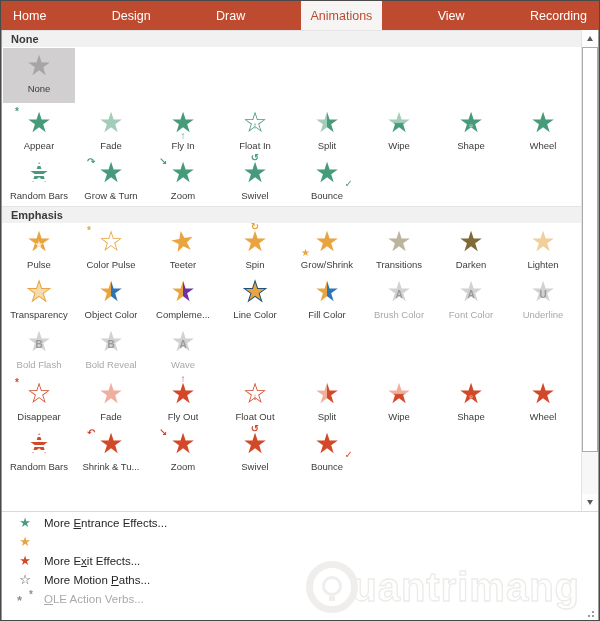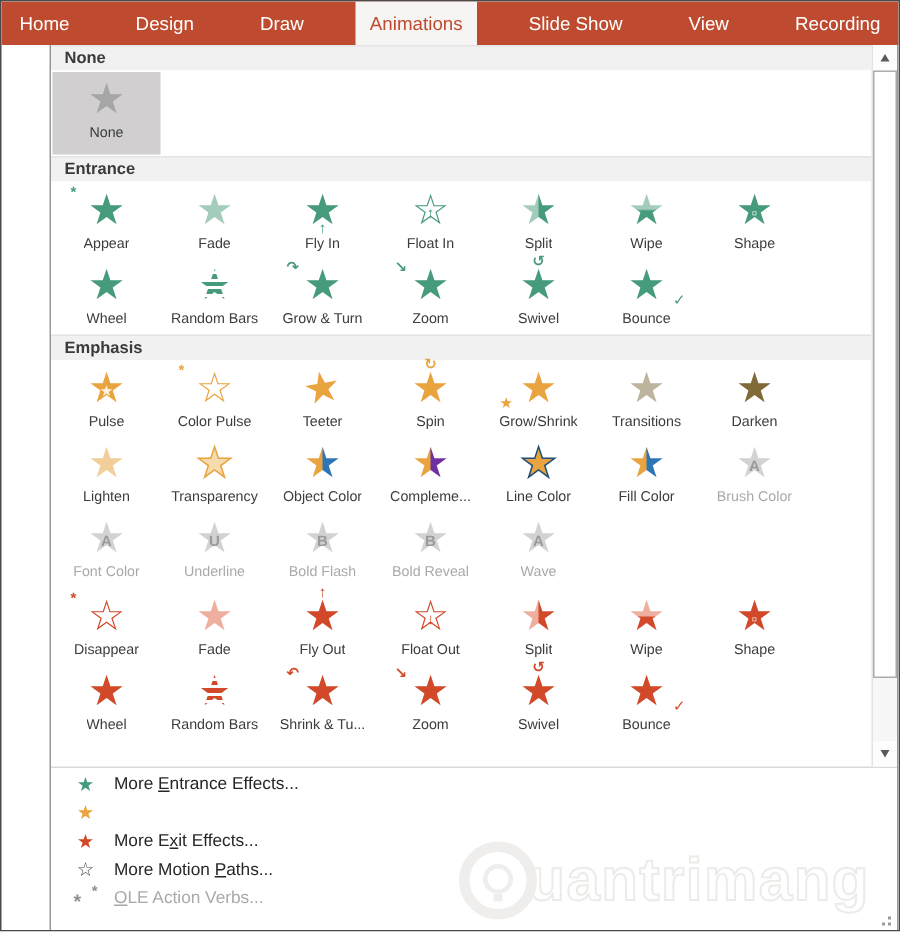--- a/index.html
+++ b/index.html
@@ -5,21 +5,21 @@
   html,body{margin:0;padding:0;background:#fff;}
   *{box-sizing:border-box;font-family:"Liberation Sans","DejaVu Sans",sans-serif;}
   .app{position:relative;width:600px;height:621px;border:1px solid #4a4a4a;background:#fff;overflow:hidden;}
 
   
   .ribbon{height:29px;background:#BE4B2F;display:flex;align-items:stretch;justify-content:space-between;padding:0 2px;}
   .tab{display:flex;align-items:center;padding:0 10px;color:#fff;font-size:12.5px;cursor:pointer;white-space:nowrap;}
   .tab.active{background:#F6F5F4;color:#BE4B2F;}
 
   
-  .panel{position:relative;height:592px;background:#fff;border:1px solid #999;border-top:none;display:flex;flex-direction:column;margin-left:32px;}
+  .panel{position:relative;height:592px;background:#fff;border:1px solid #999;border-top:none;display:flex;flex-direction:column;}
   .scrollarea{position:relative;height:481px;display:flex;}
   .content{flex:1;overflow:hidden;}
 
   .sec-header{height:17px;display:flex;align-items:center;background:#F1F1F1;border-top:1px solid #E4E4E4;
     padding-left:9px;font-size:11px;font-weight:bold;color:#3A3A3A;}
   .items{display:flex;flex-wrap:wrap;padding:1px 0 1px 1px;background:#fff;}
 
   .gal-item{width:72px;height:50px;display:flex;flex-direction:column;align-items:center;padding-top:1px;cursor:pointer;}
   .gal-item.tall{height:55px;}
   .gal-item.selected{background:#D1CFD0;}
@@ -80,41 +80,37 @@
       <div class="tab">
         <span>Design</span>
       </div>
       <div class="tab">
         <span>Draw</span>
       </div>
       <div class="tab active">
         <span>Animations</span>
       </div>
       <div class="tab">
-        <span>Slide Show</span>
-      </div>
-      <div class="tab">
         <span>View</span>
       </div>
       <div class="tab">
         <span>Recording</span>
       </div>
     </div>
 
   <div class="panel">
     <div class="scrollarea">
       <div class="content" id="gallery">
           <div class="sec-header">None</div>
           <div class="items">
             <div class="gal-item selected tall">
               <span class="star"><span class="g" style="color: rgb(166, 166, 166);">★</span></span>
               <span class="gal-label">None</span>
             </div>
           </div>
-          <div class="sec-header">Entrance</div>
           <div class="items">
             <div class="gal-item">
               <span class="star"><span class="g" style="color: rgb(70, 155, 123);">★</span><span class="ov tl" style="color: rgb(70, 155, 123);">*</span></span>
               <span class="gal-label">Appear</span>
             </div>
             <div class="gal-item">
               <span class="star"><span class="g" style="color: rgb(163, 204, 187);">★</span></span>
               <span class="gal-label">Fade</span>
             </div>
             <div class="gal-item">

